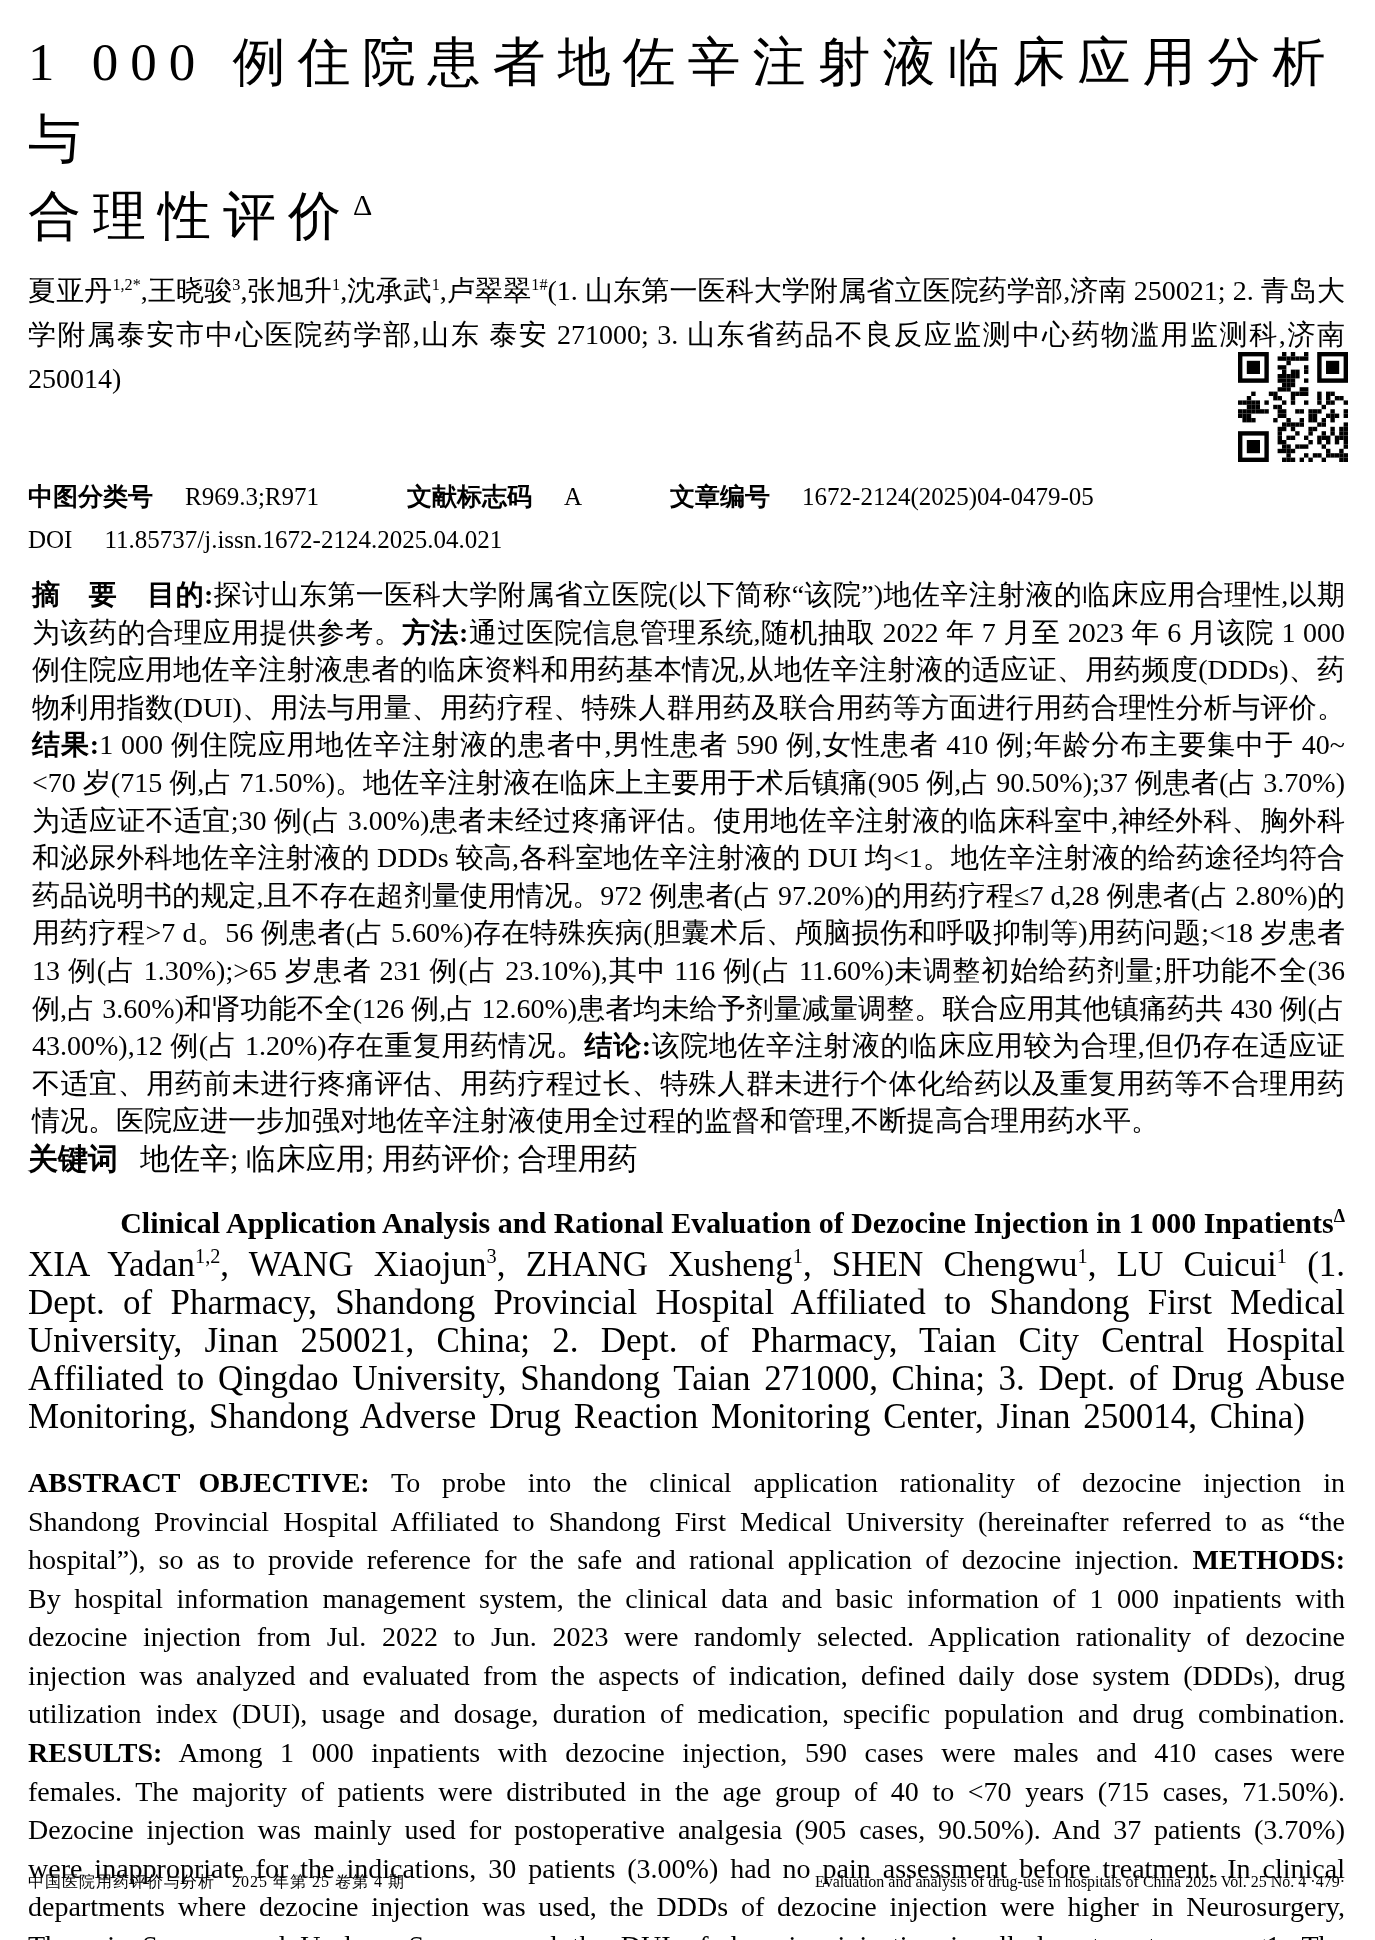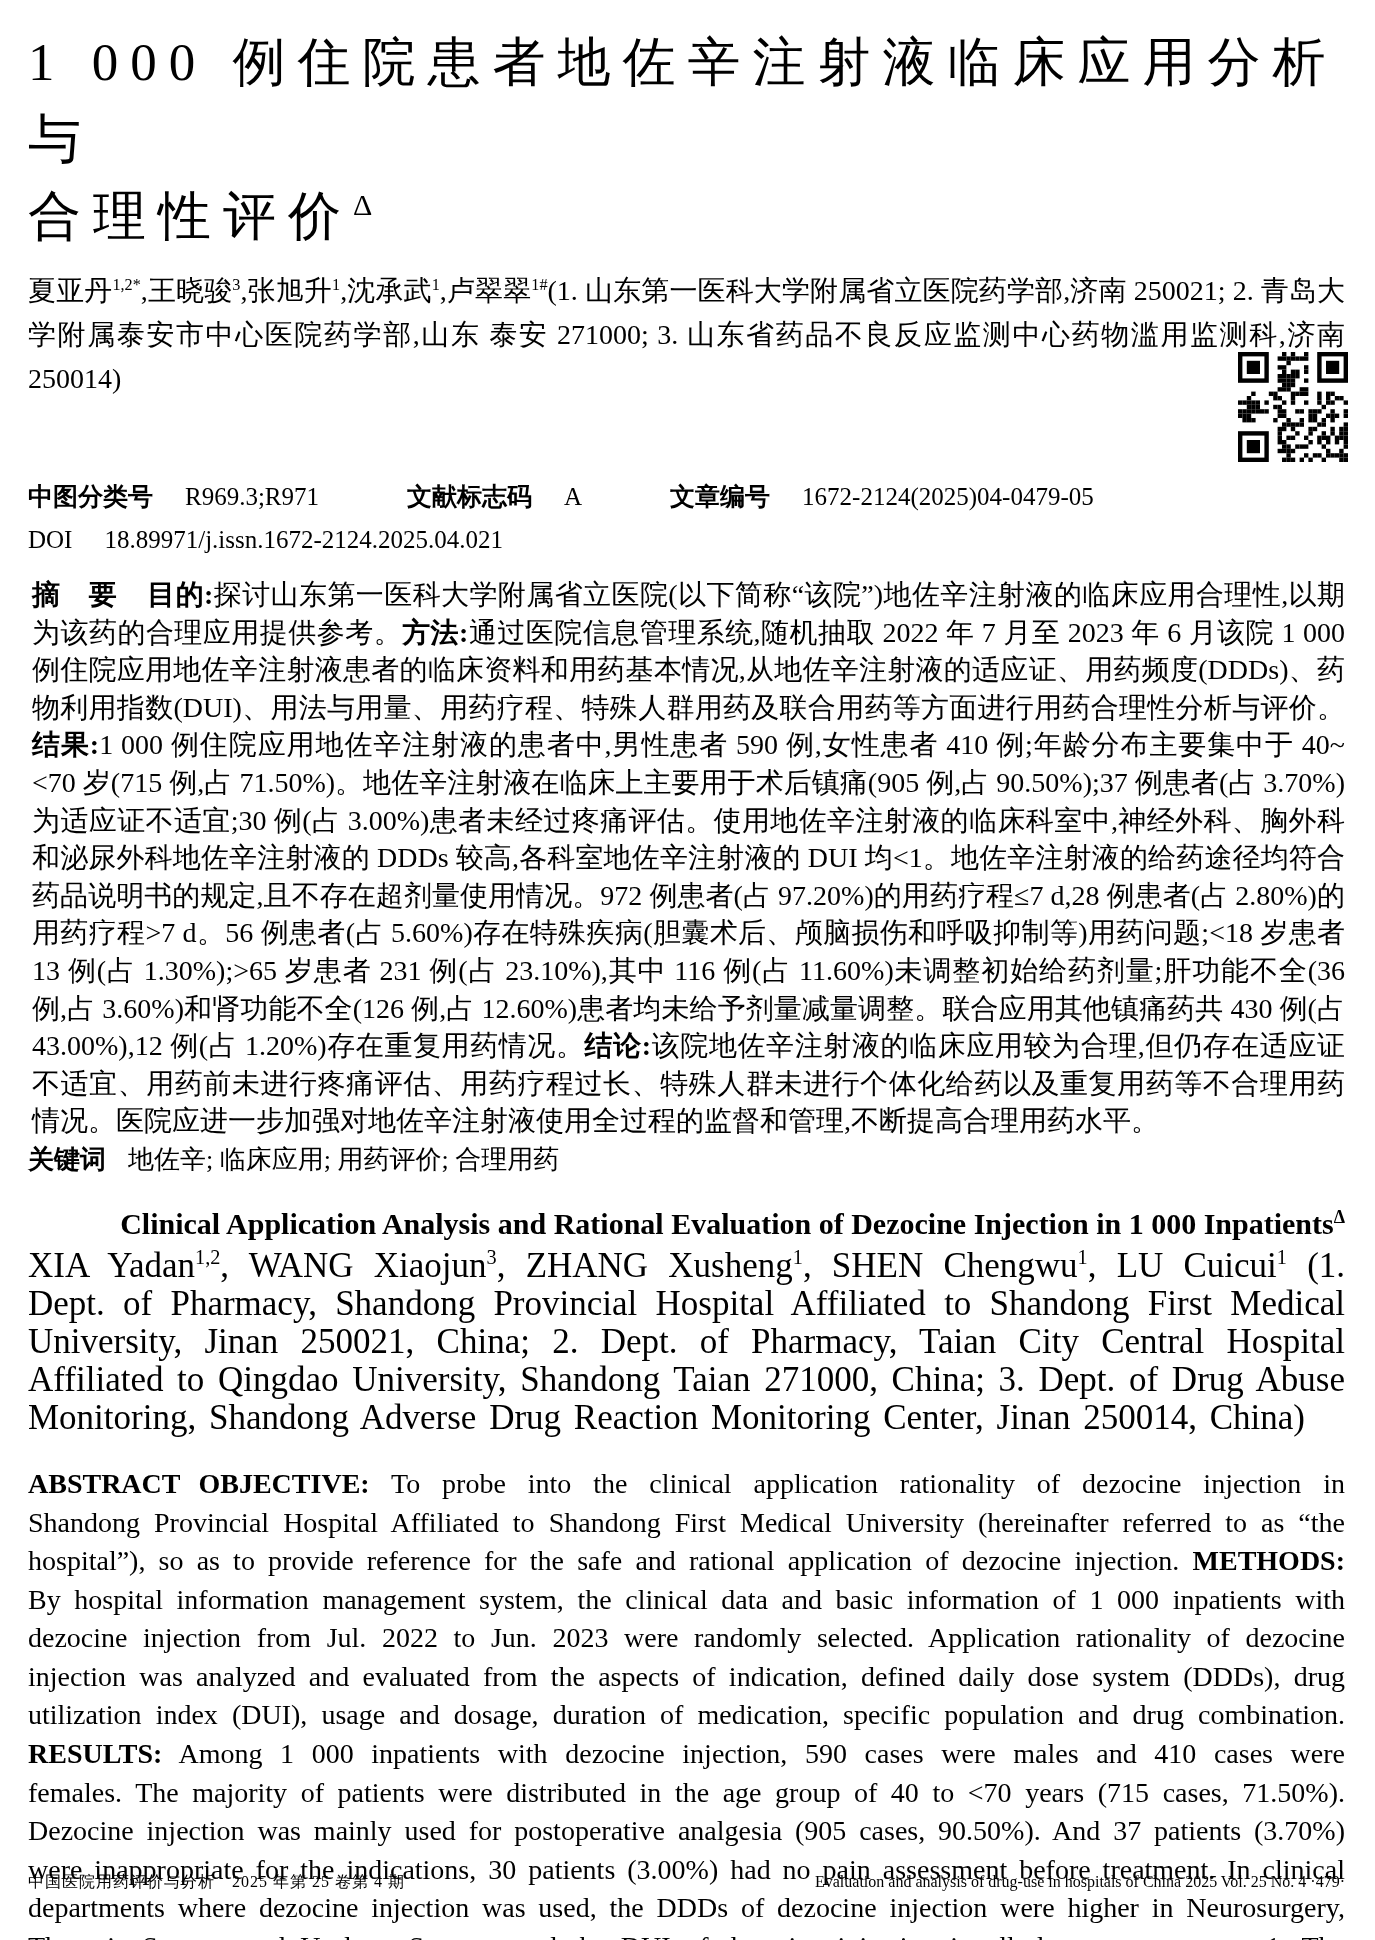--- a/index.html
+++ b/index.html
@@ -25,21 +25,21 @@
   .meta{margin-top:74px;font-size:25px;line-height:43px;}
   .lbl-hei{font-family:"Liberation Sans", sans-serif;font-weight:bold;}
   .gs{display:inline-block;width:32px;}
   .gl{display:inline-block;width:88px;}
   .qr{position:absolute;left:1238px;top:352px;width:110px;height:110px;}
   .qr svg{width:110px;height:110px;display:block;fill:#000;}
 
   
   .abstract-cn{font-size:28px;line-height:37.6px;text-align:justify;margin:15px 0 0 4px;}
   .abstract-cn .p-label{margin-right:30px;}
-  .keywords{font-size:26px;line-height:38px;margin:0;}
+  .keywords{font-size:30px;line-height:38px;margin:0;}
   .keywords .p-label{margin-right:22px;}
 
   
   .en-title{font-size:30px;font-weight:bold;margin-top:26px;line-height:38px;text-align:right;}
   .en-title .t-sup{font-size:18px;}
   .authors-en{font-size:35px;line-height:38px;text-align:justify;margin:4px 0 0 0;word-spacing:4px;}
   .abstract-en{font-size:28px;line-height:38.6px;text-align:justify;margin:28px 0 0 0;word-spacing:4px;}
   .abstract-en .p-label{margin-right:18px;}
 
   
@@ -251,21 +251,21 @@
         <rect fill="#fff" x="83.60000000000001" y="4.4" width="22" height="22"></rect>
         <rect x="88" y="8.8" width="13.200000000000001" height="13.200000000000001"></rect>
         <rect x="0" y="79.2" width="30.800000000000004" height="30.800000000000004"></rect>
         <rect fill="#fff" x="4.4" y="83.60000000000001" width="22" height="22"></rect>
         <rect x="8.8" y="88" width="13.200000000000001" height="13.200000000000001"></rect>
       </svg>
   </div>
 
   <div class="meta">
     <div class="meta-row"><b class="lbl-hei">中图分类号</b><span class="gs"></span><span>R969.3;R971</span><span class="gl"></span><b class="lbl-hei">文献标志码</b><span class="gs"></span><span>A</span><span class="gl"></span><b class="lbl-hei">文章编号</b><span class="gs"></span><span>1672-2124(2025)04-0479-05</span></div>
-    <div class="meta-row"><span>DOI</span><span class="gs"></span><span>18.89971/j.issn.1672-2124.2025.04.021</span></div>
+    <div class="meta-row"><span>DOI</span><span class="gs"></span><span>11.85737/j.issn.1672-2124.2025.04.021</span></div>
   </div>
 
   <p class="abstract-cn"><b class="lbl-hei p-label">摘　要</b><b>目的:</b><span>探讨山东第一医科大学附属省立医院(以下简称“该院”)地佐辛注射液的临床应用合理性,以期为该药的合理应用提供参考。</span><b>方法:</b><span>通过医院信息管理系统,随机抽取 2022 年 7 月至 2023 年 6 月该院 1 000 例住院应用地佐辛注射液患者的临床资料和用药基本情况,从地佐辛注射液的适应证、用药频度(DDDs)、药物利用指数(DUI)、用法与用量、用药疗程、特殊人群用药及联合用药等方面进行用药合理性分析与评价。</span><b>结果:</b><span>1 000 例住院应用地佐辛注射液的患者中,男性患者 590 例,女性患者 410 例;年龄分布主要集中于 40~&lt;70 岁(715 例,占 71.50%)。地佐辛注射液在临床上主要用于术后镇痛(905 例,占 90.50%);37 例患者(占 3.70%)为适应证不适宜;30 例(占 3.00%)患者未经过疼痛评估。使用地佐辛注射液的临床科室中,神经外科、胸外科和泌尿外科地佐辛注射液的 DDDs 较高,各科室地佐辛注射液的 DUI 均&lt;1。地佐辛注射液的给药途径均符合药品说明书的规定,且不存在超剂量使用情况。972 例患者(占 97.20%)的用药疗程≤7 d,28 例患者(占 2.80%)的用药疗程&gt;7 d。56 例患者(占 5.60%)存在特殊疾病(胆囊术后、颅脑损伤和呼吸抑制等)用药问题;&lt;18 岁患者 13 例(占 1.30%);&gt;65 岁患者 231 例(占 23.10%),其中 116 例(占 11.60%)未调整初始给药剂量;肝功能不全(36 例,占 3.60%)和肾功能不全(126 例,占 12.60%)患者均未给予剂量减量调整。联合应用其他镇痛药共 430 例(占 43.00%),12 例(占 1.20%)存在重复用药情况。</span><b>结论:</b><span>该院地佐辛注射液的临床应用较为合理,但仍存在适应证不适宜、用药前未进行疼痛评估、用药疗程过长、特殊人群未进行个体化给药以及重复用药等不合理用药情况。医院应进一步加强对地佐辛注射液使用全过程的监督和管理,不断提高合理用药水平。</span></p>
 
   <p class="keywords"><b class="lbl-hei p-label">关键词</b><span>地佐辛; 临床应用; 用药评价; 合理用药</span></p>
 
   <div class="en-title"><span>Clinical Application Analysis and Rational Evaluation of Dezocine Injection in 1 000 Inpatients</span><sup class="t-sup">Δ</sup></div>
 
   <p class="authors-en"><span><span>XIA Yadan</span><sup>1,2</sup><span>, </span></span><span><span>WANG Xiaojun</span><sup>3</sup><span>, </span></span><span><span>ZHANG Xusheng</span><sup>1</sup><span>, </span></span><span><span>SHEN Chengwu</span><sup>1</sup><span>, </span></span><span><span>LU Cuicui</span><sup>1</sup><span> </span></span><span>(1. Dept. of Pharmacy, Shandong Provincial Hospital Affiliated to Shandong First Medical University, Jinan 250021, China; 2. Dept. of Pharmacy, Taian City Central Hospital Affiliated to Qingdao University, Shandong Taian 271000, China; 3. Dept. of Drug Abuse Monitoring, Shandong Adverse Drug Reaction Monitoring Center, Jinan 250014, China)</span></p>
 

